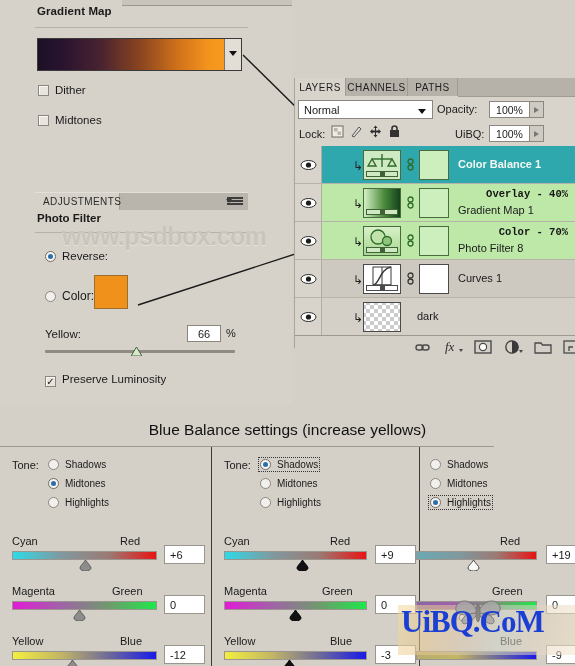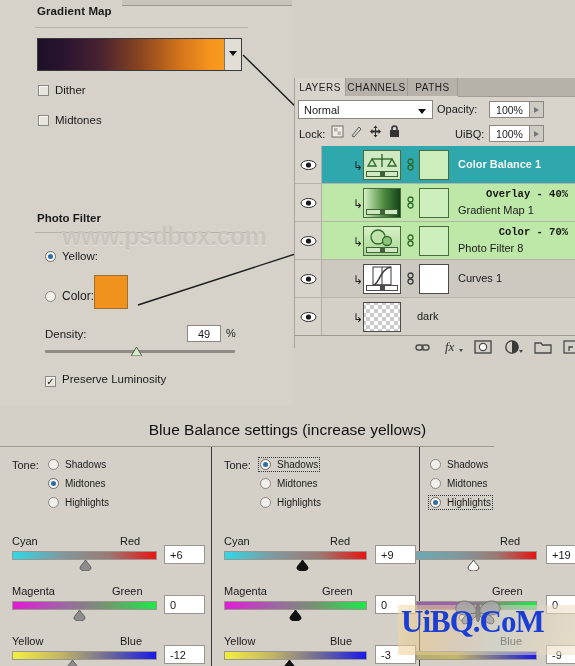--- a/index.html
+++ b/index.html
@@ -155,36 +155,47 @@
 
   <div class="cbx-row" id="dither-row">
     <span class="cbx"></span><span>Dither</span>
   </div>
   <div class="cbx-row" id="reverse-row">
     <span class="cbx"></span><span>Midtones</span>
   </div>
 </div>
 
 <div class="abs" id="adj-panel">
+  <div id="adj-tabbar">
+    <div id="adj-tab">
+      <span>ADJUSTMENTS</span>
+    </div>
+    <div id="adj-menu-icon">
+      <i></i>
+        <i></i>
+        <i></i>
+        <span class="tri"></span>
+    </div>
+  </div>
 
   <div id="pf-title">Photo Filter</div>
   <div id="pf-rule"></div>
 
   <div id="pf-filter-row">
-    <span class="radio on"></span><span>Yellow:</span>
+    <span class="radio on"></span><span>Reverse:</span>
   </div>
 
   <div id="pf-color-row">
     <span class="radio"></span><span>Color:</span>
   </div>
   <div id="pf-color-swatch"></div>
 
-  <div id="pf-density-label">Density:</div>
+  <div id="pf-density-label">Yellow:</div>
   <div id="pf-density-field" class="">
-    <span class="val">49</span>
+    <span class="val">66</span>
   </div>
   <div id="pf-density-pct">%</div>
   <div id="pf-density-track"></div>
   <div id="pf-density-thumb">
     <svg width="11" height="9">
         <polygon points="5.5,0 11,9 0,9" fill="#d9e7cf" stroke="#3f6236" stroke-width="1"></polygon>
       </svg>
   </div>
 
   <div id="pf-preserve-row">

